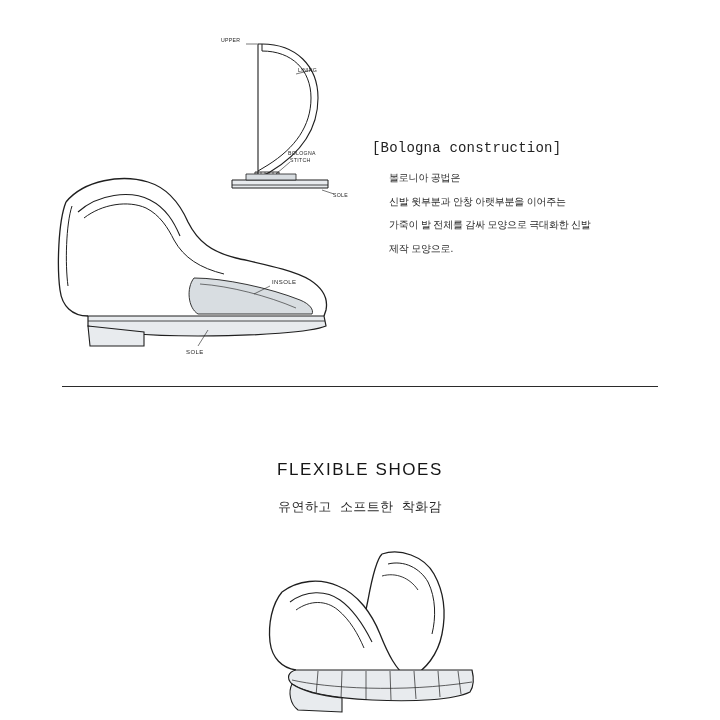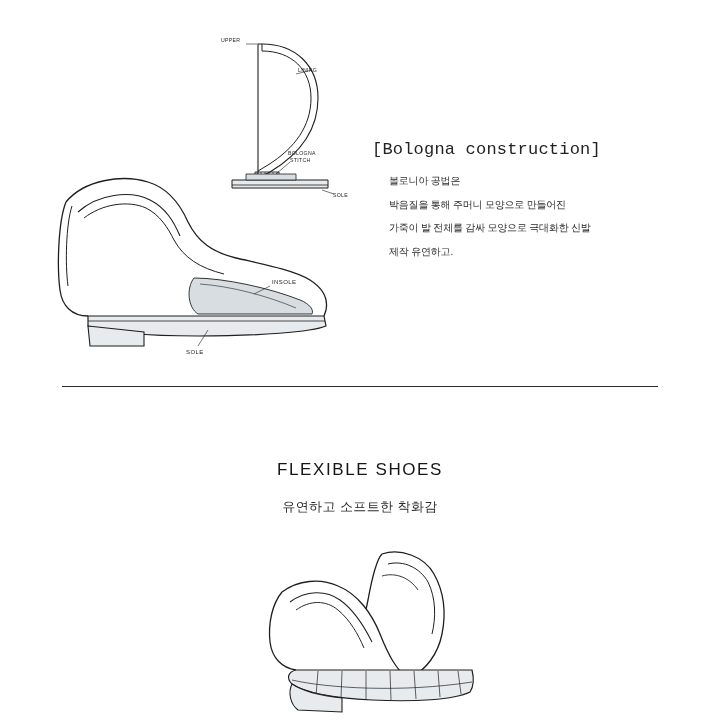--- a/index.html
+++ b/index.html
@@ -34,21 +34,21 @@
     left: 48px; top: 160px;
     width: 300px; height: 200px;
   }
   .text-block {
     position: absolute;
     left: 372px; top: 140px;
     width: 320px;
   }
   .text-block .heading {
     font-family: "Liberation Mono", monospace;
-    font-size: 17px;
+    font-size: 14px;
     letter-spacing: 0.2px;
     color: #222;
     margin: 0 0 14px 0;
     white-space: nowrap;
   }
   .text-block .body p {
     margin: 0 0 7px 17px;
     font-size: 10px;
     line-height: 1.65;
     color: #2a2a2a;
@@ -82,20 +82,21 @@
     color: #161616;
   }
   .sec2 .subtitle {
     position: absolute;
     left: 0; top: 98px;
     width: 720px;
     text-align: center;
     font-size: 13px;
     letter-spacing: 0.4px;
     color: #2a2a2a;
+    font-family: Liberation Mono, monospace;
   }
   .sec2 .flex-shoe {
     position: absolute;
     left: 186px; top: 130px;
     width: 350px; height: 190px;
   }
 
   svg { display: block; overflow: visible; }
   .ln { fill: none; stroke: #1f1f1f; }
   .lbl {
@@ -184,23 +185,23 @@
 
         <text class="lbl2" x="224" y="124">INSOLE</text>
         <text class="lbl2" x="138" y="194">SOLE</text>
       </svg>
     </div>
 
     <div class="text-block">
       <div class="heading">[Bologna construction]</div>
       <div class="body">
         <p>볼로니아 공법은</p>
-        <p>박음질을 통해 주머니 모양으로 만들어진</p>
+        <p>신발 윗부분과 안창 아랫부분을 이어주는</p>
         <p>가죽이 발 전체를 감싸 모양으로 극대화한 신발</p>
-        <p>제작 유연하고.</p>
+        <p>제작 모양으로.</p>
       </div>
     </div>
   </div>
 
   <div class="divider"></div>
 
   <div class="sec2">
     <div class="title">FLEXIBLE SHOES</div>
     <div class="subtitle">유연하고 소프트한 착화감</div>
 

